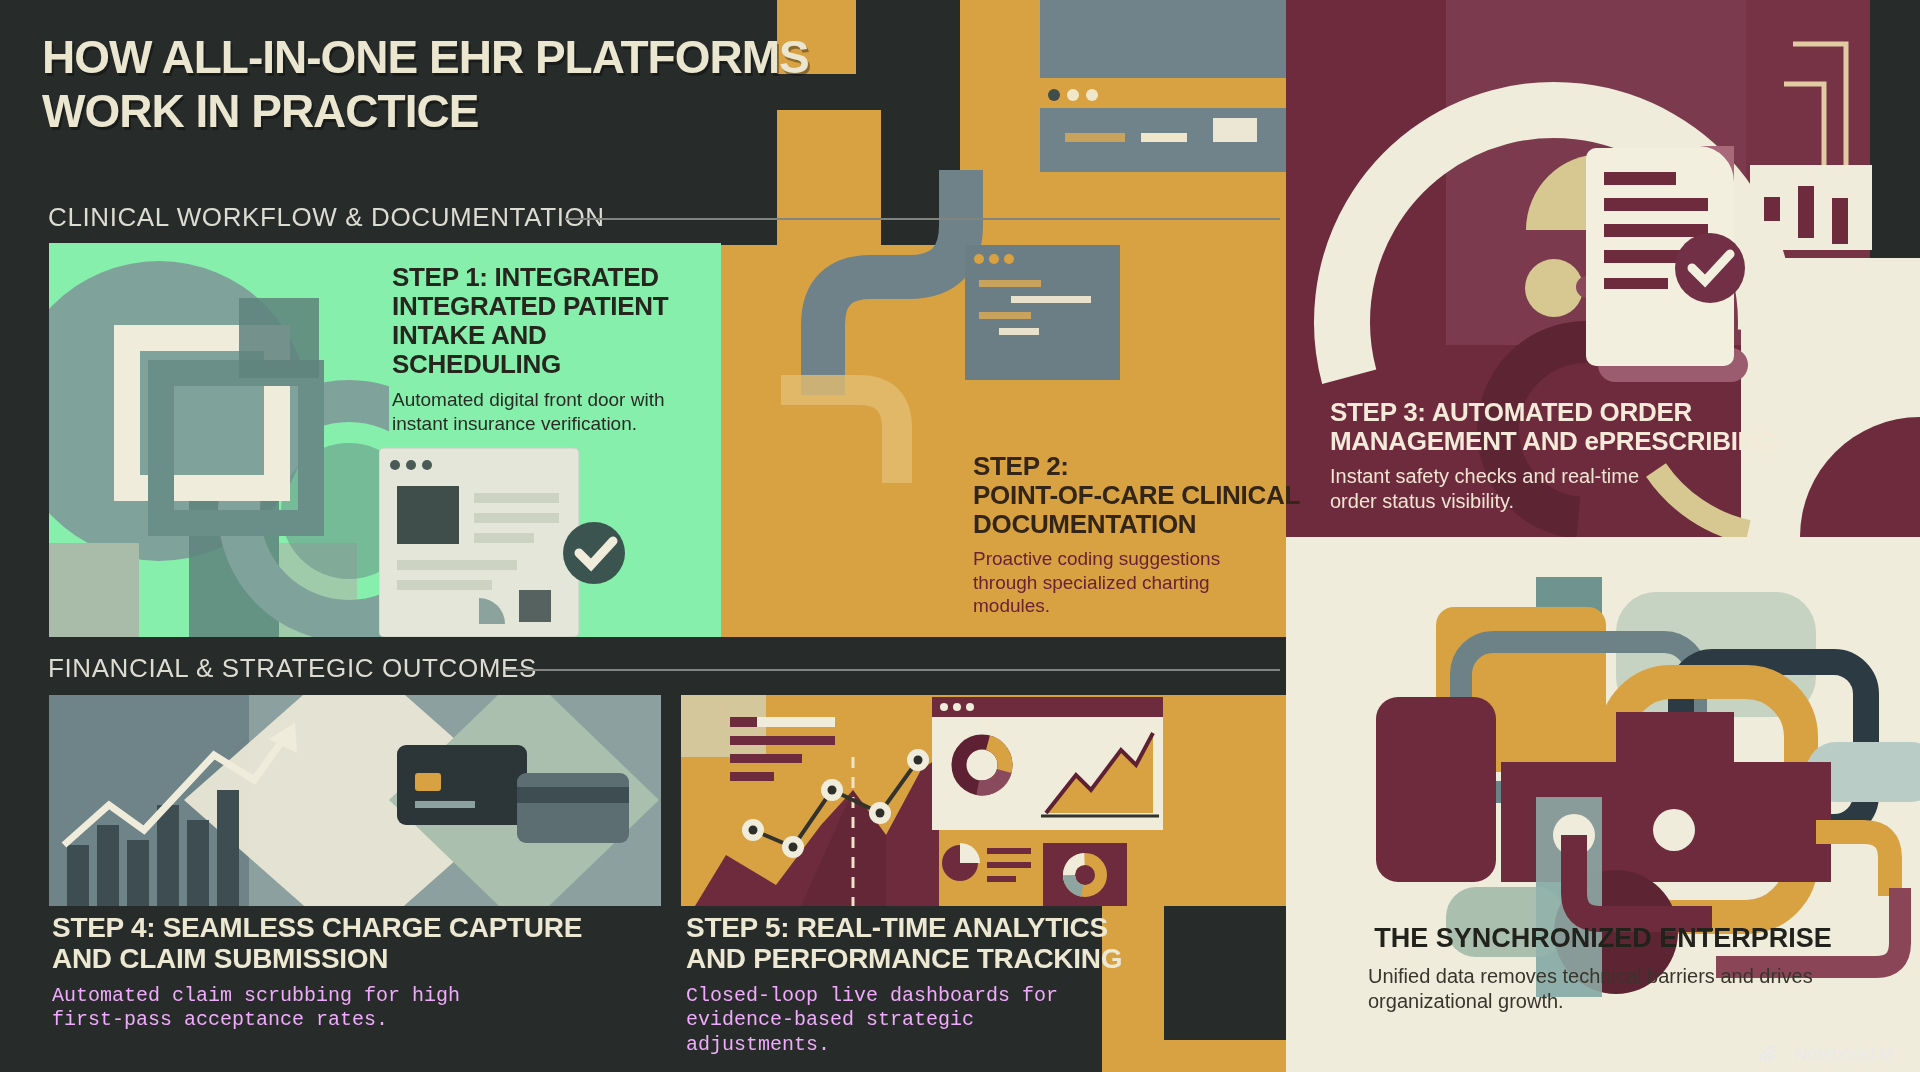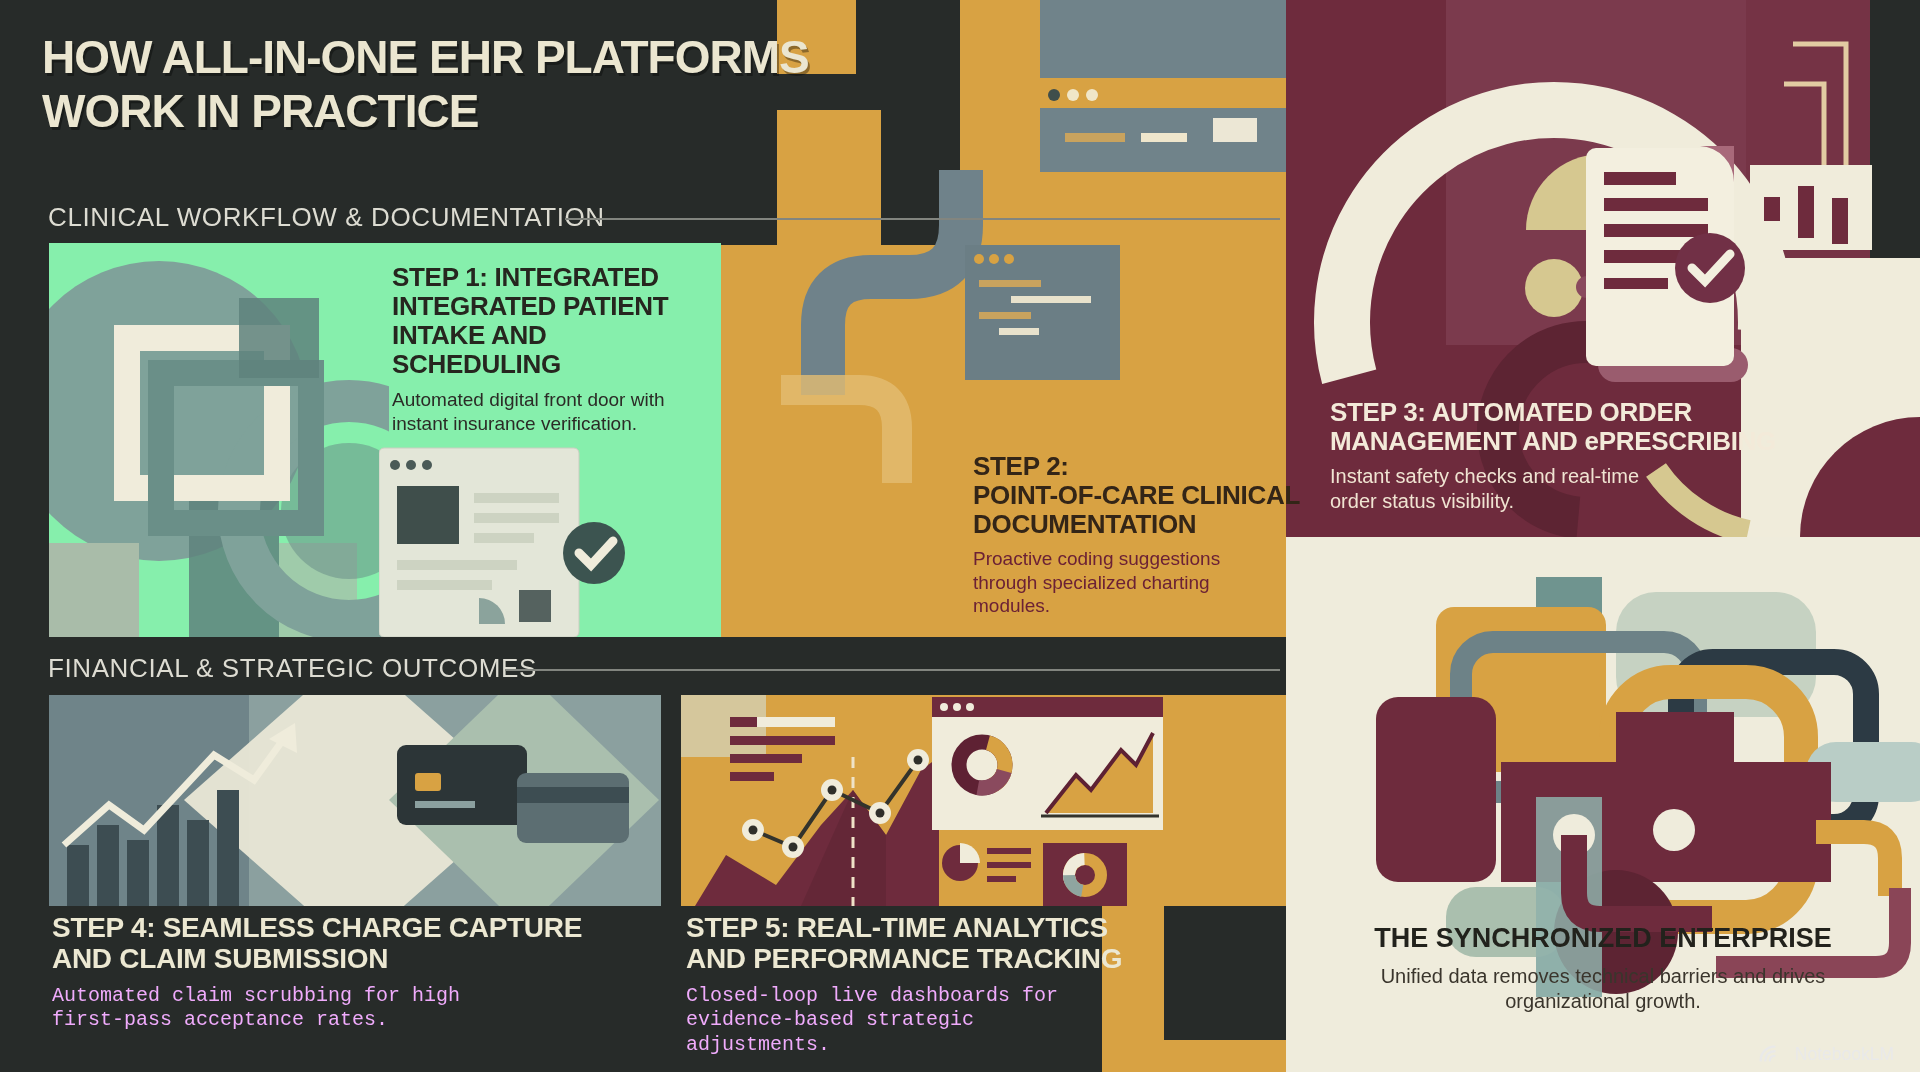--- a/index.html
+++ b/index.html
@@ -15,21 +15,21 @@
   .step-desc{line-height:1.22;}
   .dark-head{color:#26261f;font-size:26px;}
   .dark-desc{color:#2b2b26;font-size:19px;}
   .gold-head{color:#332517;font-size:26px;}
   .gold-desc{color:#6b2135;font-size:19px;}
   .maroon-head{color:#f3ead9;font-size:26px;}
   .maroon-desc{color:#f0e4d2;font-size:20px;}
   .cream-head{color:#ece8d2;font-size:28px;}
   .cream-desc{color:#f0abfc;font-size:20px;font-family:Liberation Mono, monospace;}
   .ent-head{color:#22221c;font-size:27px;font-weight:700;text-align:center;}
-  .ent-desc{color:#3a352c;font-size:20px;text-align:center;line-height:1.25;}
+  .ent-desc{color:#3a352c;font-size:20px;line-height:1.25;}
   .watermark{position:absolute;right:26px;bottom:7px;display:flex;align-items:center;gap:16px;
              color:#e9e9e9;font-size:17.5px;}
 </style>
 </head>
 <body>
 
 <div class="stage">
 
   <div class="abs" style="left:721px;top:0;width:565px;height:637px;background:#d8a243;"></div>
   <div class="abs" style="left:1286px;top:0;width:634px;height:537px;background:#6e2b3d;"></div>

